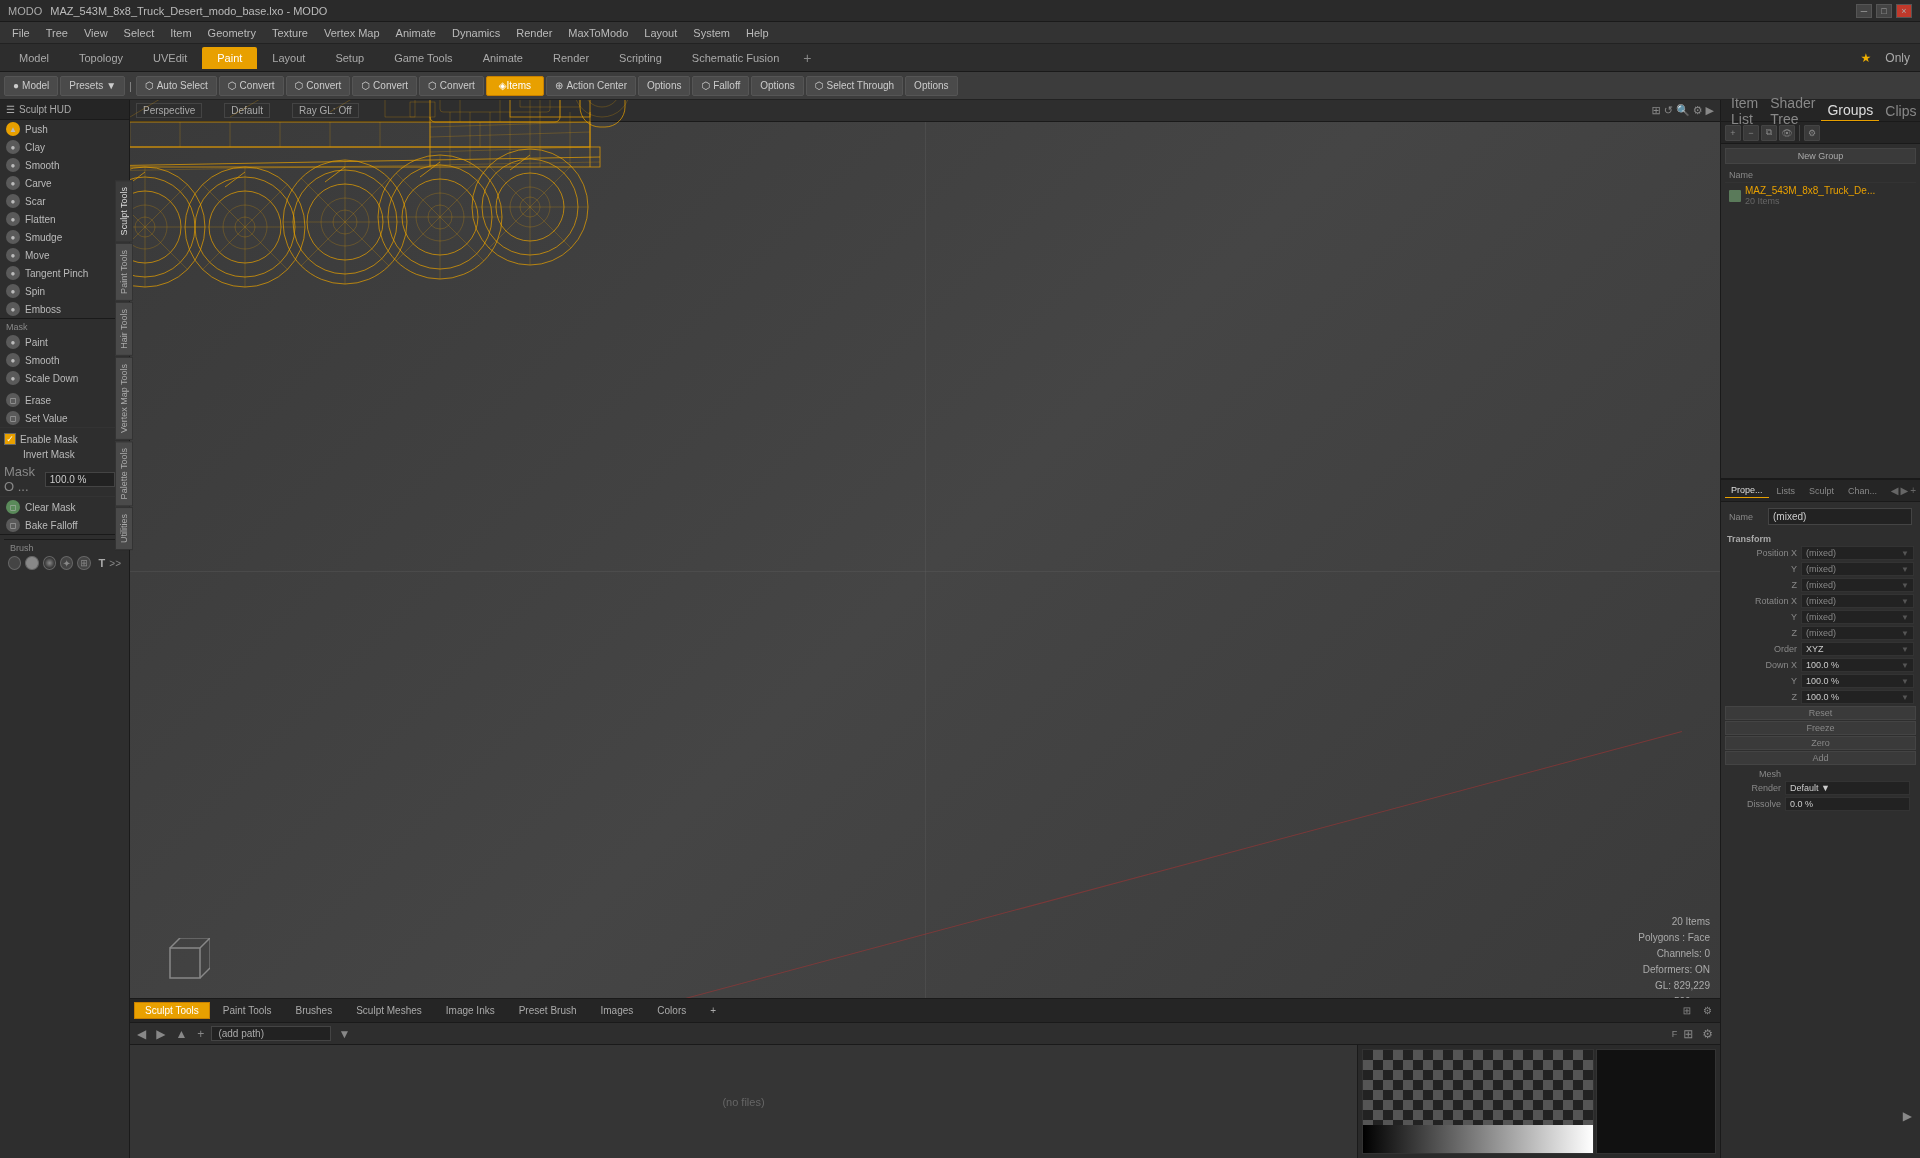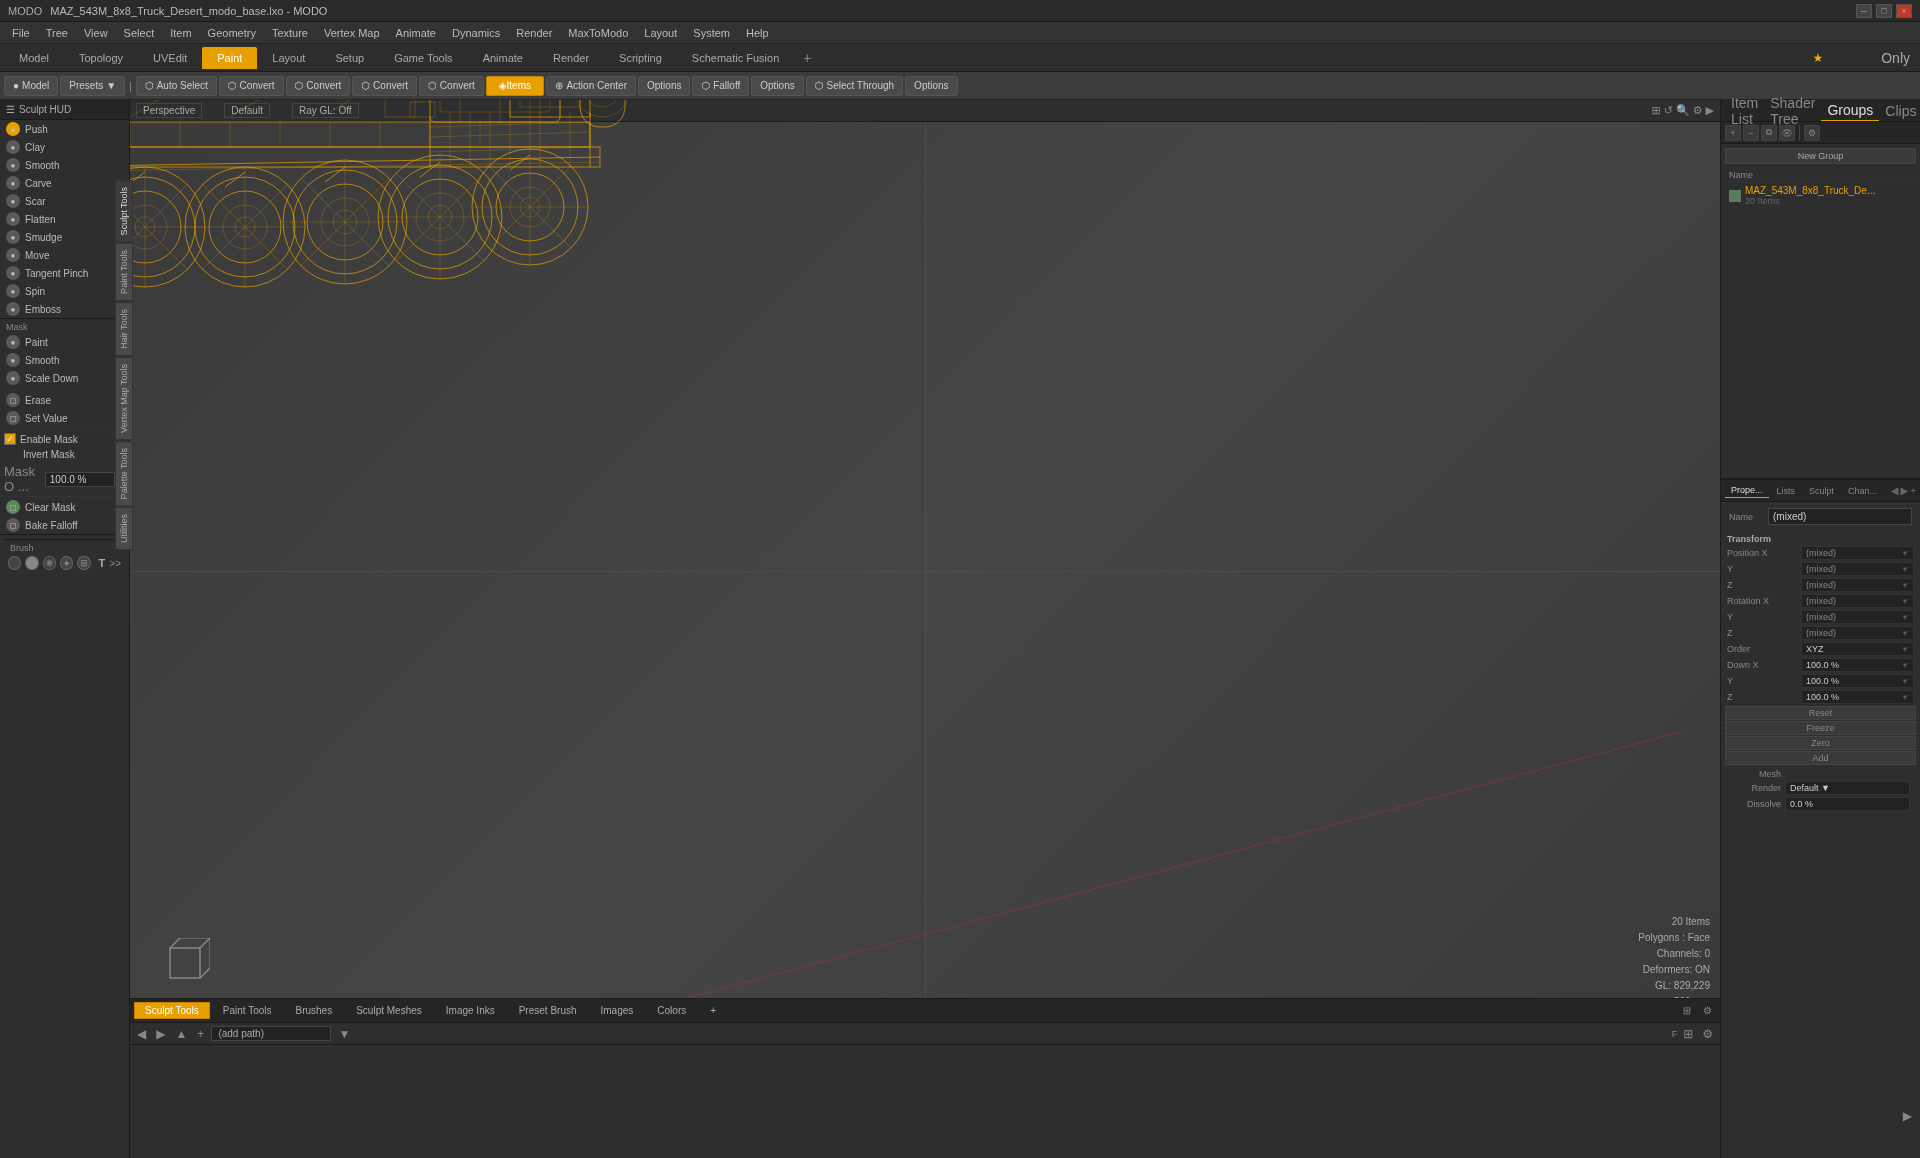--- a/index.html
+++ b/index.html
@@ -16,21 +16,21 @@
     
     #menu-bar { background: #333; height: 22px; display: flex; align-items: center; padding: 0 4px; border-bottom: 1px solid #222; }
     .menu-item { color: #bbb; padding: 2px 8px; font-size: 11px; cursor: pointer; }
 
     
     #main-tabs { background: #2d2d2d; height: 28px; display: flex; align-items: center; border-bottom: 1px solid #1a1a1a; padding: 0 4px; }
     .main-tab { padding: 4px 14px; font-size: 11px; color: #aaa; cursor: pointer; border: 1px solid transparent; border-radius: 2px 2px 0 0; }
     .main-tab.highlight { background: #e8a000; color: #fff; }
     .main-tab.plus { color: #888; font-size: 14px; padding: 0 8px; }
     #tab-star { margin-left: auto; color: #f0b000; font-size: 12px; padding: 0 8px; }
-    #tab-only { color: #aaa; font-size: 14px; padding: 0 6px; margin-left: 44px; }
+    #tab-only { color: #aaa; font-size: 12px; padding: 0 6px; }
 
     
     #toolbar { background: #3c3c3c; height: 28px; display: flex; align-items: center; padding: 0 4px; border-bottom: 1px solid #222; gap: 2px; }
     .toolbar-btn { background: #4a4a4a; border: 1px solid #555; color: #ccc; padding: 2px 8px; font-size: 10px; cursor: pointer; border-radius: 2px; display: flex; align-items: center; gap: 3px; height: 20px; }
     .toolbar-mode { background: #e8a000; border: 1px solid #c88000; color: #fff; padding: 2px 12px; font-size: 10px; cursor: pointer; border-radius: 2px; height: 20px; display: flex; align-items: center; }
 
     
     #main-layout { display: flex; height: calc(1158px - 22px - 22px - 28px - 28px); }
 
     
@@ -122,21 +122,21 @@
     .scene-item-count { font-size: 9px; color: #666; }
 
     
     #right-bottom { flex: 1; display: flex; flex-direction: column; overflow: hidden; }
     #props-tabs { background: #252525; height: 22px; display: flex; align-items: center; padding: 0 4px; border-bottom: 1px solid #1a1a1a; gap: 2px; }
     .ptab { font-size: 9px; color: #888; padding: 2px 6px; cursor: pointer; }
     .ptab.active { color: #ddd; border-bottom: 1px solid #e8a000; }
     #props-content { flex: 1; padding: 4px; overflow-y: auto; }
     .prop-section { font-size: 9px; color: #aaa; padding: 3px 2px 1px; font-weight: bold; }
     .prop-row { display: flex; align-items: center; padding: 1px 2px; gap: 4px; }
-    .prop-label { font-size: 9px; color: #888; width: 70px; flex-shrink: 0; }
+    .prop-label { font-size: 9px; color: #888; width: 70px; text-align: right; flex-shrink: 0; }
     .prop-value { flex: 1; background: #222; border: 1px solid #333; color: #ccc; font-size: 9px; padding: 1px 4px; cursor: pointer; display: flex; align-items: center; justify-content: space-between; }
     .prop-value.mixed { color: #888; }
     .prop-arrow { color: #555; font-size: 8px; }
     .prop-name-row { display: flex; align-items: center; padding: 2px 4px; gap: 4px; margin-bottom: 4px; }
     .prop-name-label { font-size: 9px; color: #888; width: 35px; }
     .prop-name-value { flex: 1; background: #222; border: 1px solid #444; color: #ccc; font-size: 10px; padding: 2px 4px; }
     .prop-btn { font-size: 9px; color: #888; background: #3a3a3a; border: 1px solid #444; padding: 1px 6px; cursor: pointer; width: 100%; text-align: center; margin: 1px 0; }
     .mesh-section { padding: 2px 4px; }
     .mesh-row { display: flex; align-items: center; padding: 1px 2px; gap: 4px; }
     .mesh-label { font-size: 9px; color: #888; width: 50px; text-align: right; }
@@ -605,20 +605,35 @@
         <span class="nav-btn">▲</span>
         <span class="nav-btn">+</span>
         <input class="path-input" value="(add path)" style="">
         <span class="nav-btn">▼</span>
         <div style="margin-left:auto;display:flex;gap:3px;align-items:center;">
           <span style="font-size:9px;color:#888;">F</span>
           <span class="nav-btn">⊞</span>
           <span class="nav-btn">⚙</span>
         </div>
       </div>
+      <div id="bottom-content">
+        <div id="file-browser">
+          <span>(no files)</span>
+        </div>
+
+        <div id="texture-panels">
+          <div class="tex-panel">
+            <div class="tex-panel-main">
+              <div class="checker-bg"></div>
+              <div class="gradient-bar"></div>
+            </div>
+          </div>
+          <div class="tex-panel tex-panel-small" style="width:120px;height:105px;background:#111;"></div>
+        </div>
+      </div>
     </div>
   </div>
 
   <div id="right-panel">
 
     <div id="right-top">
       <div id="right-tabs">
         <div class="rtab">Item List</div>
         <div class="rtab">Shader Tree</div>
         <div class="rtab active">Groups</div>

